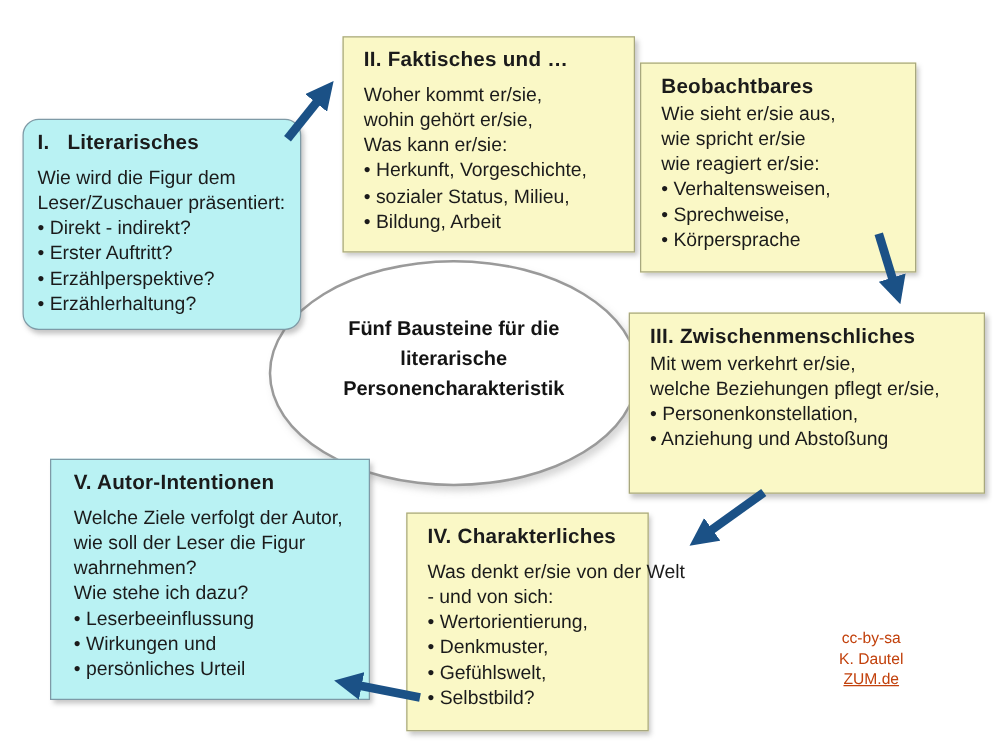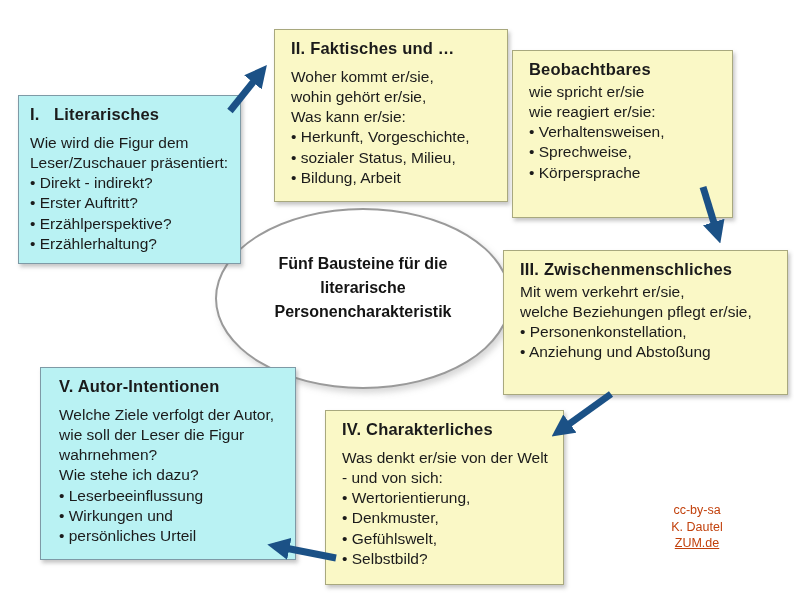--- a/index.html
+++ b/index.html
@@ -54,25 +54,25 @@
     margin-bottom: 9px;
     letter-spacing: 0.2px;
   }
   .note.tight .note-title { margin-bottom: 3px; }
   .line {
     font-size: 15.5px;
     line-height: 1.3;
     white-space: nowrap;
   }
 
-  #box-i            { left: 18px;  top: 95px;  width: 223px; height: 169px; }
+  #box-i            { left: 18px;  top: 95px;  width: 223px; height: 169px; border-radius: 13px; }
   #box-ii           { left: 274px; top: 29px;  width: 234px; height: 173px; }
   #box-beobachtbares{ left: 512px; top: 50px;  width: 221px; height: 168px; }
   #box-iii          { left: 503px; top: 250px; width: 285px; height: 145px; }
-  #box-iv           { left: 325px; top: 410px; width: 239px; height: 175px; }
+  #box-iv           { left: 325px; top: 410px; width: 194px; height: 175px; }
   #box-v            { left: 40px;  top: 367px; width: 256px; height: 193px; padding-left: 18px; }
 
   
   svg.arrows {
     position: absolute;
     left: 0; top: 0;
     width: 794px; height: 599px;
     z-index: 3;
     pointer-events: none;
   }
@@ -121,20 +121,21 @@
         <div class="line">Was kann er/sie:</div>
         <div class="line">• Herkunft, Vorgeschichte,</div>
         <div class="line">• sozialer Status, Milieu,</div>
         <div class="line">• Bildung, Arbeit</div>
       </div>
   </div>
 
   <div class="note yellow tight" id="box-beobachtbares">
     <div class="note-title">Beobachtbares</div>
     <div class="note-body">
+        <div class="line">Wie sieht er/sie aus,</div>
         <div class="line">wie spricht er/sie</div>
         <div class="line">wie reagiert er/sie:</div>
         <div class="line">• Verhaltensweisen,</div>
         <div class="line">• Sprechweise,</div>
         <div class="line">• Körpersprache</div>
       </div>
   </div>
 
   <div class="note yellow tight" id="box-iii">
     <div class="note-title">III. Zwischenmenschliches</div>

